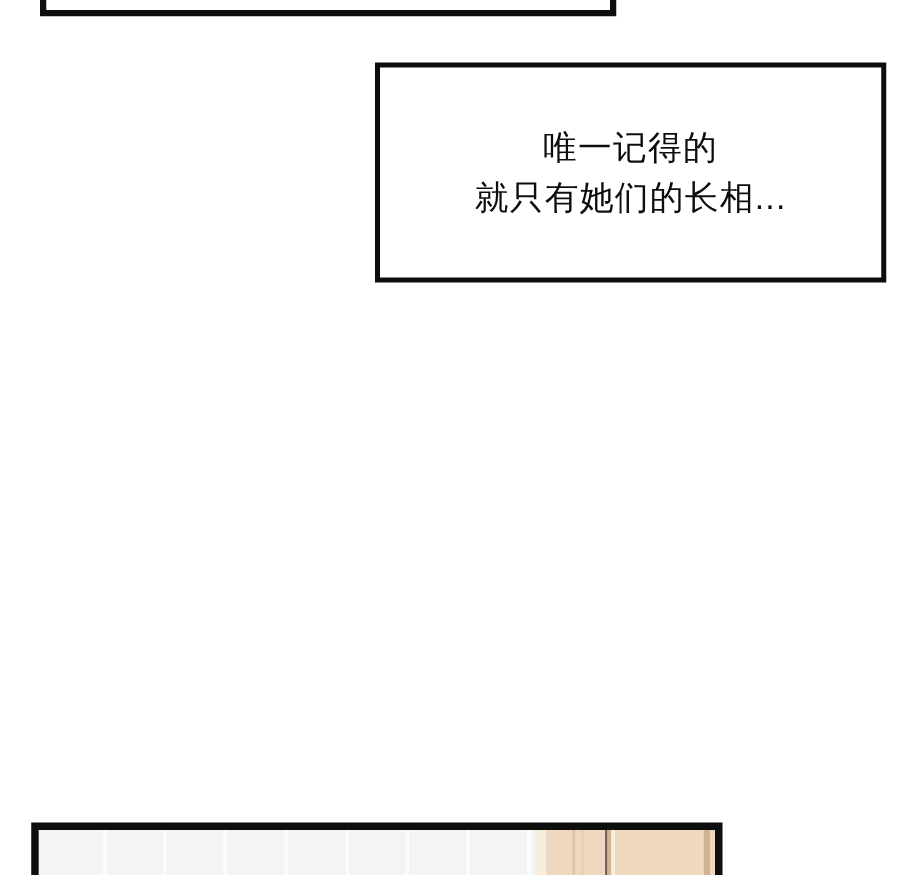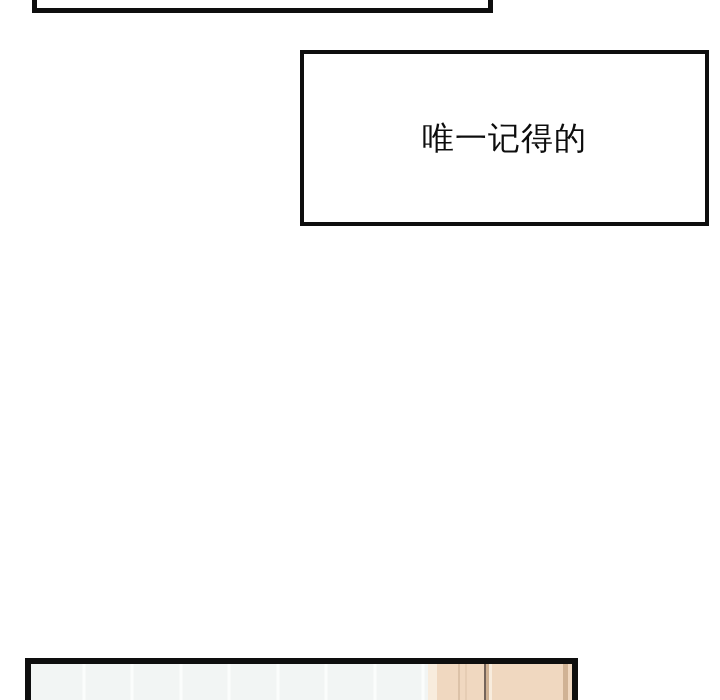--- a/index.html
+++ b/index.html
@@ -36,21 +36,21 @@
     height: 168px;         
     border: 4px solid var(--ink, #0e0e0e);
     background: #ffffff;
     display: flex;
     align-items: center;
     justify-content: center;
   }
   .caption-text {
     text-align: center;
     color: var(--text, #0d0d0d);
-    font-size: 32px;
+    font-size: 27px;
     line-height: 40px;
     letter-spacing: 1px;
     font-weight: 500;
     white-space: nowrap;
   }
   .caption-line { display: block; }
 
   
   .panel-bottom {
     position: absolute;
@@ -94,20 +94,21 @@
 </head>
 <body>
 
 <div class="page">
 
   <div class="panel-top"></div>
 
   <div class="caption-box">
     <div class="caption-text">
       <span class="caption-line">唯一记得的</span>
+      <span class="caption-line">就只有她们的长相...</span>
     </div>
   </div>
 
   <div class="panel-bottom">
     <div class="tile-wall"></div>
     <div class="door-frame">
       <div class="stripe s-edge-light"></div>
       <div class="stripe s-line-a"></div>
       <div class="stripe s-line-b"></div>
       <div class="stripe s-line-dark"></div>

